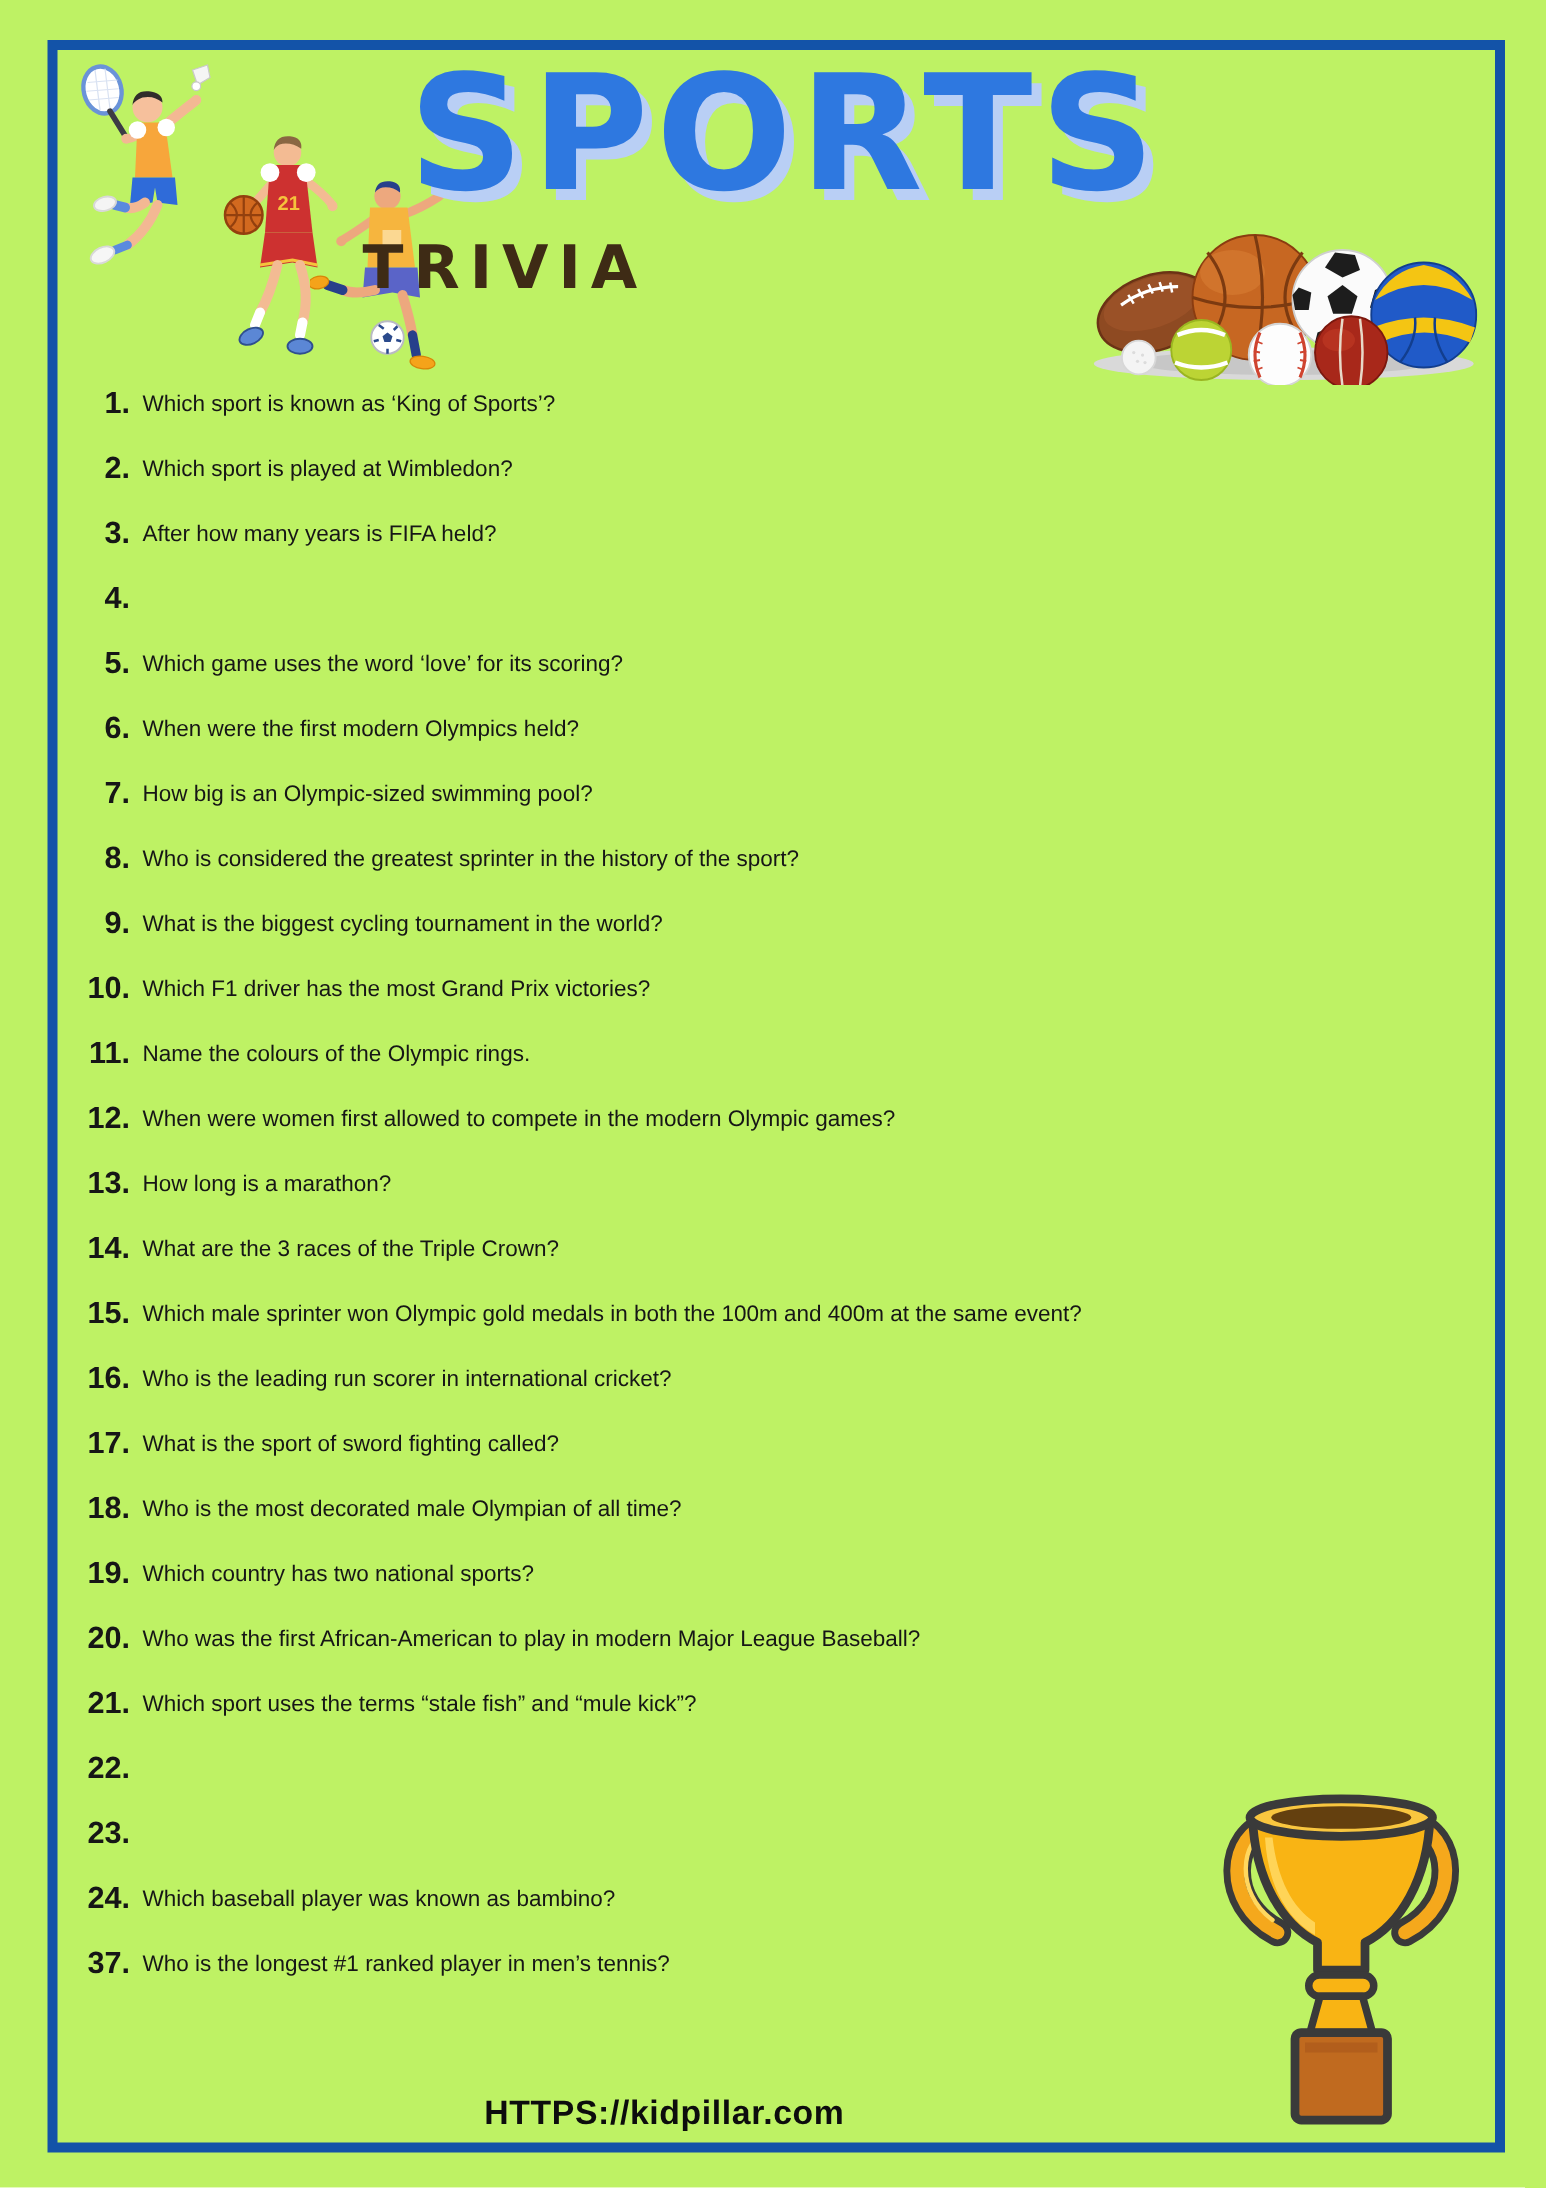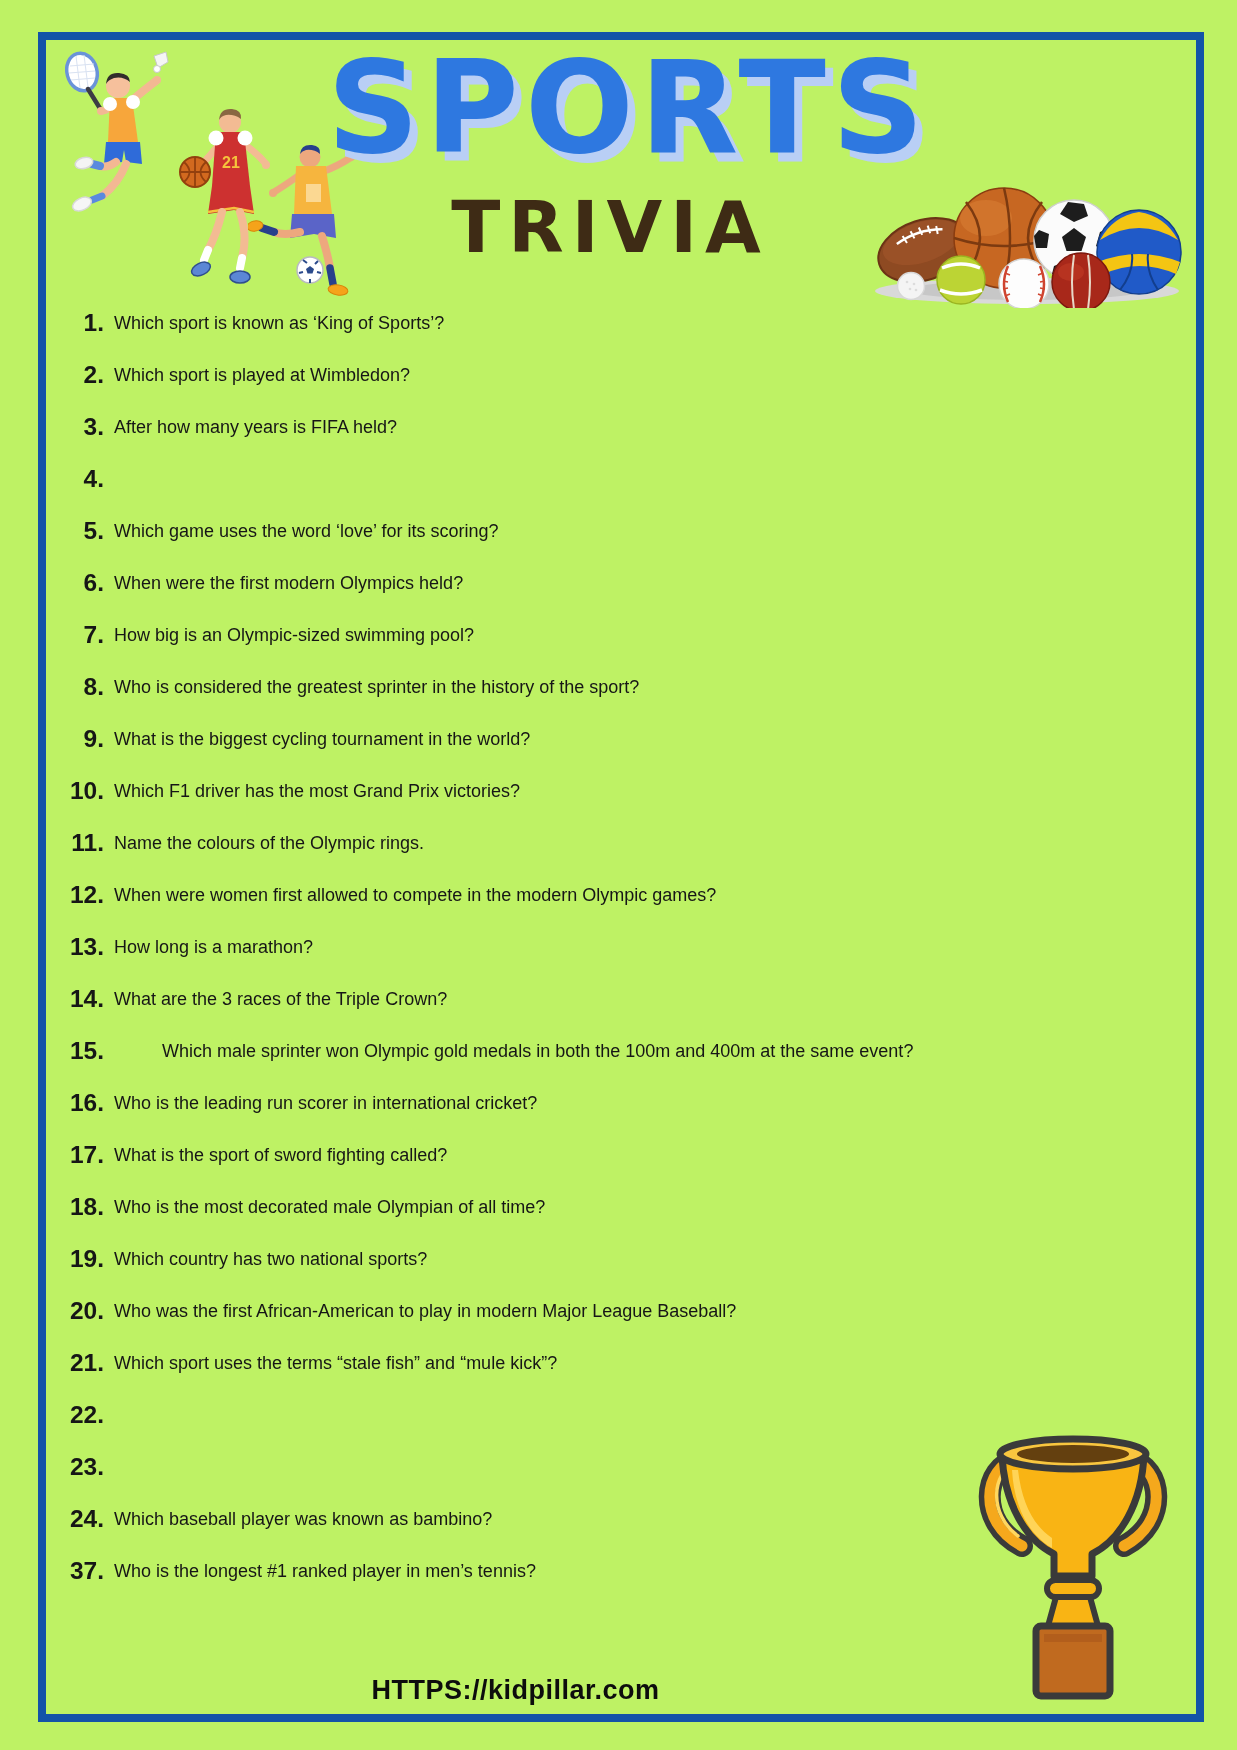--- a/index.html
+++ b/index.html
@@ -18,41 +18,41 @@
     position:absolute;left:38px;top:32px;width:1166px;height:1690px;
     border:8px solid var(--frame-blue);box-sizing:border-box;
   }
   .title{
     position:absolute;left:290px;top:38px;width:640px;text-align:right;
     font-family:"DejaVu Sans",sans-serif;font-weight:800;font-size:128px;
     line-height:1.1;letter-spacing:6px;color:var(--title-blue);
     text-shadow:8px 9px 0 var(--title-shadow);white-space:nowrap;
   }
   .subtitle{
-    position:absolute;left:290px;top:188px;width:640px;text-align:center;
-    font-family:"DejaVu Sans",sans-serif;font-weight:800;font-size:72px;
+    position:absolute;left:290px;top:188px;width:640px;text-align:left;
+    font-family:"DejaVu Sans",sans-serif;font-weight:800;font-size:48px;
     line-height:1.1;letter-spacing:8px;color:var(--subtitle-brown);white-space:nowrap;
   }
   .illu{position:absolute;}
   .questions{
     position:absolute;left:60px;top:297px;width:1080px;
     margin:0;padding:0;list-style:none;
     color:var(--text-color);
   }
   .q-row{display:flex;align-items:flex-start;}
   .q-num{
     width:44px;min-width:44px;text-align:right;margin-right:10px;
     font-weight:700;font-size:24.5px;line-height:52px;
   }
   .q-text{
     font-weight:400;font-size:18px;line-height:52px;white-space:nowrap;
   }
-  .questions li:nth-child(15) .q-text{white-space:normal;max-width:918px;margin-left:48px;}
+  .questions li:nth-child(15) .q-text{white-space:normal;max-width:918px;}
   .footer{
-    position:absolute;left:0;top:1668px;width:1031px;text-align:center;
+    position:absolute;left:16px;top:1668px;width:1031px;text-align:center;
     font-weight:700;font-size:27px;line-height:44px;color:#0d0d0d;
     letter-spacing:0.5px;
   }
 </style>
 </head>
 <body>
 
 <div class="page">
 
   <div class="frame"></div>

